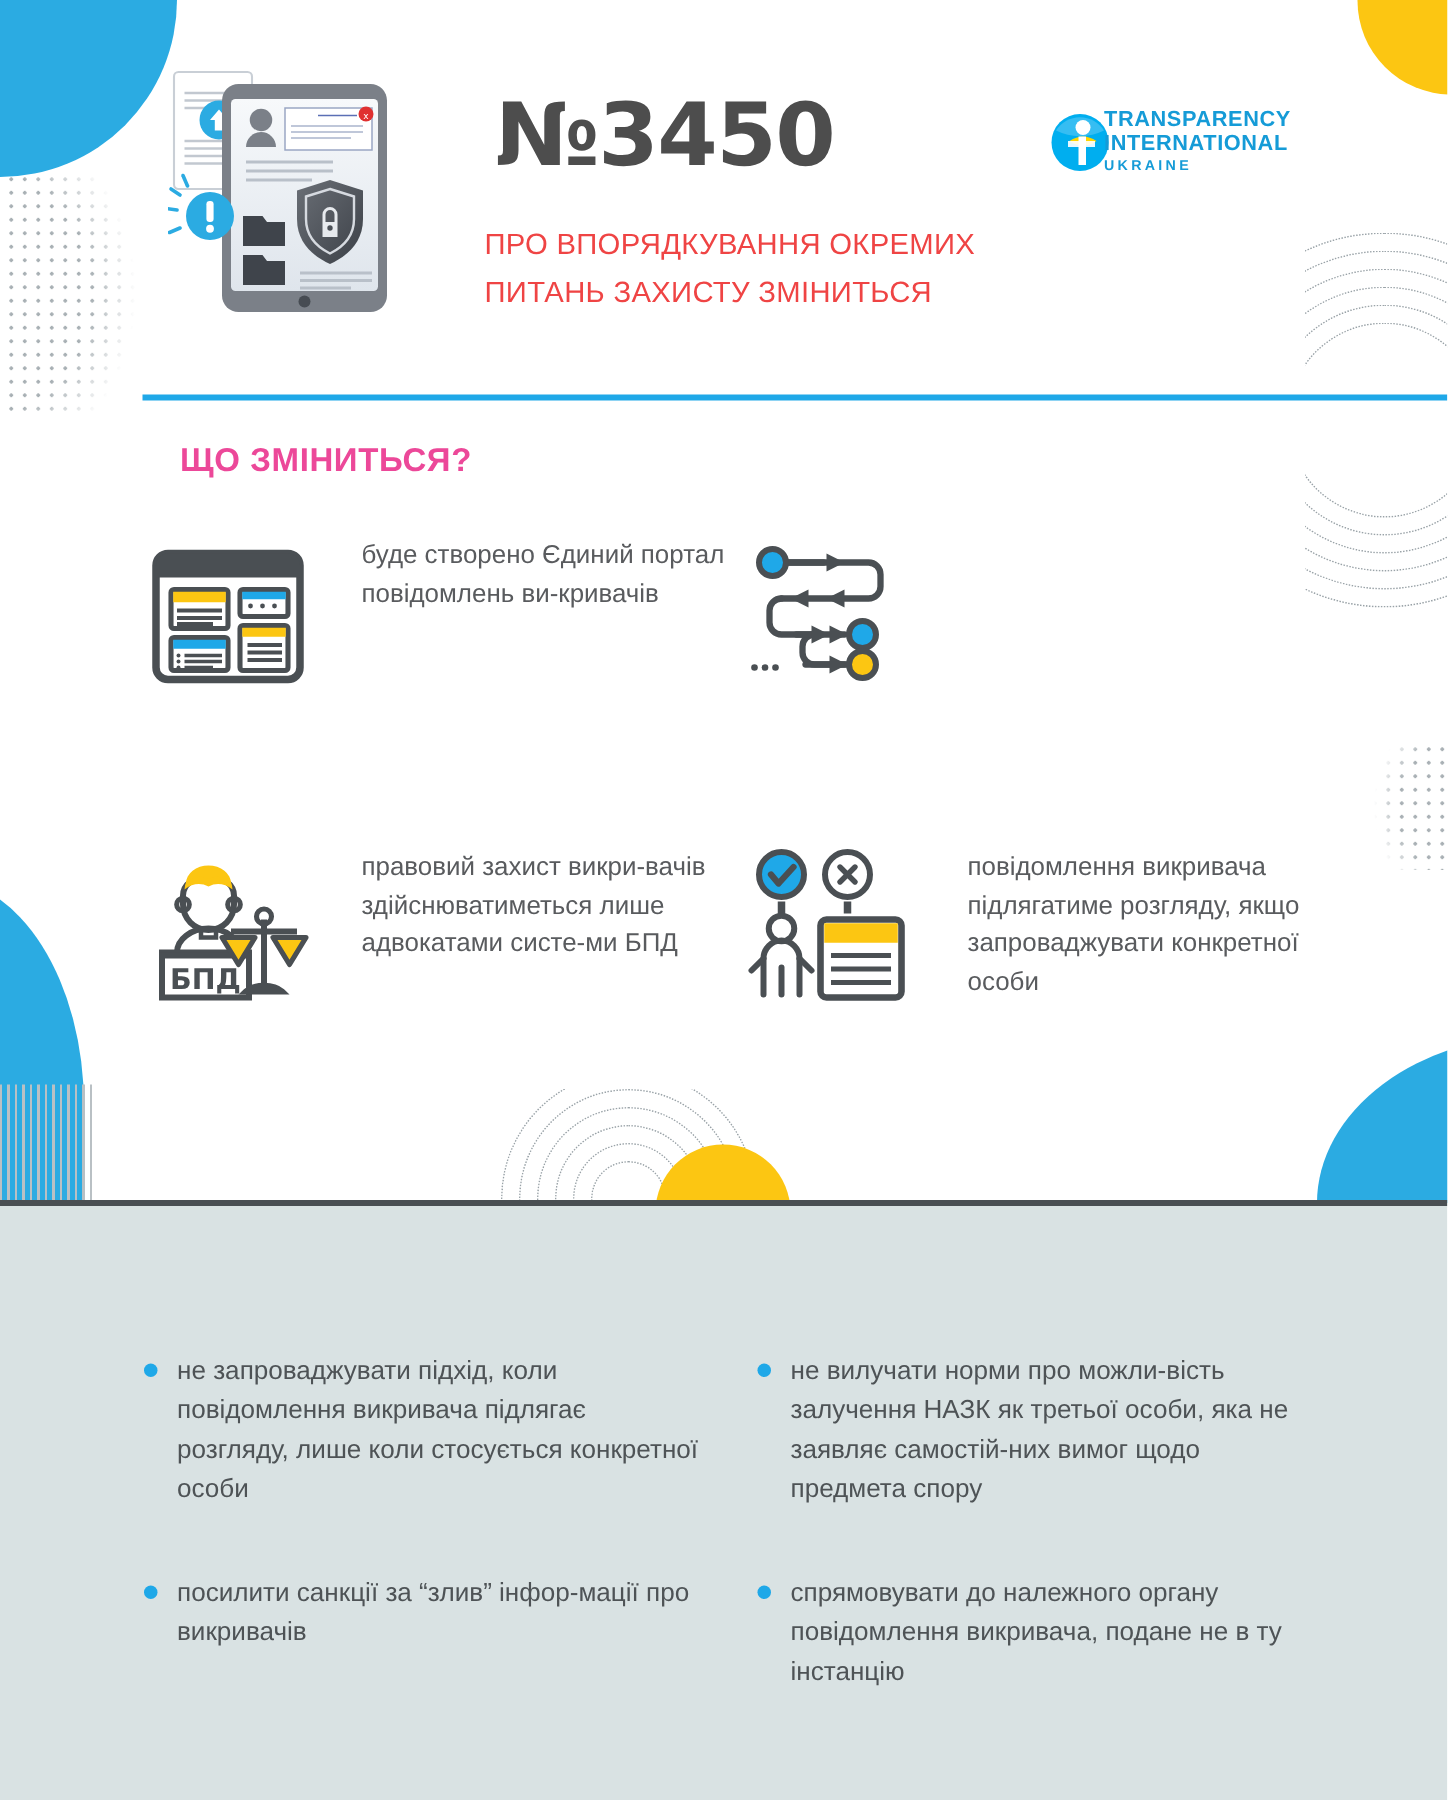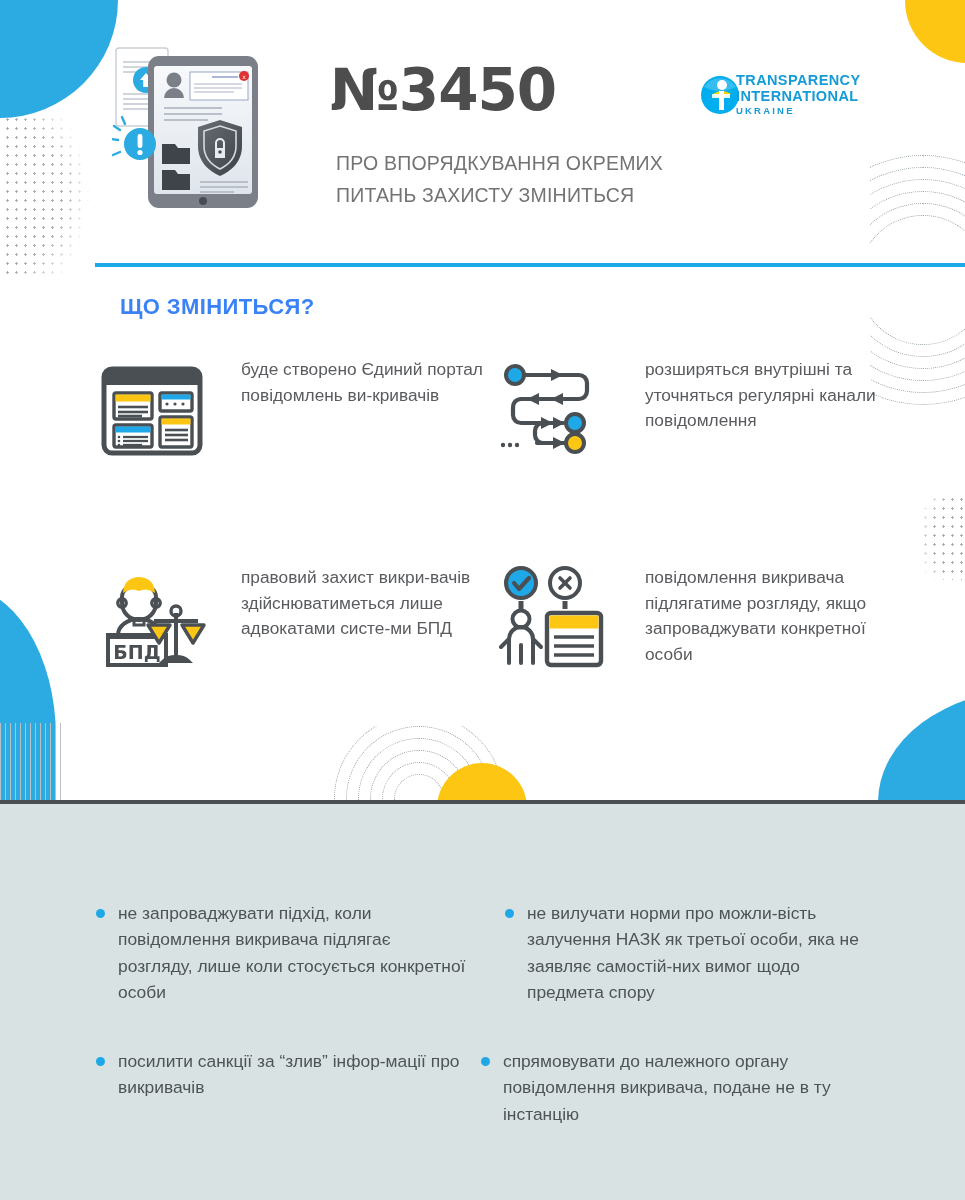--- a/index.html
+++ b/index.html
@@ -97,43 +97,43 @@
 
   .hero-icon{ position:absolute; left:112px; top:36px; width:180px; height:190px; }
 
   .bill-number{
     position:absolute; left:330px; top:56px;
     font-size:58px; font-weight:bold; color:#4d4d4d;
     letter-spacing:-1px;
     font-family:"DejaVu Sans", sans-serif;
   }
   .bill-subtitle{
-    position:absolute; left:336px; top:148px;
+    position:absolute; left:323px; top:148px;
     width:400px;
-    font-size:19.5px; color:#737373;
+    font-size:19.5px; color:#ef4444;
     line-height:1.62;
     letter-spacing:.2px;
     font-family:"Liberation Sans", sans-serif;
   }
 
   .logo{ position:absolute; left:700px; top:70px; width:180px; height:50px; }
   .logo-text{
     position:absolute; left:736px; top:72px;
     font-family:"Liberation Sans", sans-serif;
     color:#159BD7;
   }
   .logo-l1{ font-size:14.5px; font-weight:bold; letter-spacing:.4px; line-height:1.12; }
   .logo-l2{ font-size:14.5px; font-weight:bold; letter-spacing:.4px; line-height:1.12; }
   .logo-l3{ font-size:9.5px; font-weight:bold; letter-spacing:2.2px; line-height:1.5; color:#159BD7;}
 
   
   .sec-changes{ position:absolute; left:0; top:263px; width:965px; height:537px; }
   .sec-title{
     position:absolute; left:120px; top:31px;
-    font-size:22px; font-weight:bold; color:#3b82f6;
+    font-size:22px; font-weight:bold; color:#ec4899;
     letter-spacing:.4px;
     font-family:"Liberation Sans", sans-serif;
   }
   .change-item{ position:absolute; width:400px; height:150px; }
   .ci-1{ left:96px; top:92px; }
   .ci-2{ left:497px; top:92px; }
   .ci-3{ left:96px; top:300px; }
   .ci-4{ left:497px; top:300px; }
 
   .ci-icon{ position:absolute; left:0; top:0; width:112px; height:112px; }
@@ -163,21 +163,21 @@
     background:#1FA8E8;
   }
   .rec-text{
     margin-left:22px;
     font-size:17.4px; color:#4e5356; line-height:1.52;
     font-family:"Liberation Sans", sans-serif;
   }
   .r1{ left:96px; top:900px; width:370px; }
   .r2{ left:505px; top:900px; width:375px; }
   .r3{ left:96px; top:1048px; width:370px; }
-  .r4{ left:481px; top:1048px; width:375px; }
+  .r4{ left:505px; top:1048px; width:375px; }
 </style>
 </head>
 <body>
 
 <div id="page">
 
   <div class="deco deco-blue-quarter"></div>
   <div class="deco deco-yellow-circle"></div>
   <div class="deco dot-grid deco-dots-left"></div>
   <div class="deco dot-grid deco-dots-right"></div>
@@ -370,21 +370,20 @@
         </g>
         <circle cx="18" cy="20" r="9" fill="#1FA8E8" stroke="#4a4f53" stroke-width="4"></circle>
         <circle cx="78" cy="68" r="9" fill="#1FA8E8" stroke="#4a4f53" stroke-width="4"></circle>
         <circle cx="78" cy="88" r="9" fill="#FCC612" stroke="#4a4f53" stroke-width="4"></circle>
         <g fill="#4a4f53">
             <circle cx="6" cy="90" r="2.2"></circle>
             <circle cx="13" cy="90" r="2.2"></circle>
             <circle cx="20" cy="90" r="2.2"></circle>
           </g>
       </svg>
-      <div class="ci-text">розширяться внутрішні та уточняться регулярні канали повідомлення</div>
     </div>
 
     <div class="change-item ci-3">
       <svg class="ci-icon" viewBox="0 0 112 112">
 
         <path d="M26 34 a17 13 0 0 1 34 0 v6 a17 17 0 0 1 -34 0 z" fill="none" stroke="#4a4f53" stroke-width="4"></path>
         <path d="M27 30 a16 14 0 0 1 32 0 q-8 -6 -16 -2 q-8 -4 -16 2 z" fill="#FCC612"></path>
         <path d="M28 26 a15 12 0 0 1 30 0 q-7 -7 -15 -3 q-8 -4 -15 3 z" fill="#FCC612"></path>
         <circle cx="26" cy="40" r="4.2" fill="none" stroke="#4a4f53" stroke-width="3.4"></circle>
         <circle cx="60" cy="40" r="4.2" fill="none" stroke="#4a4f53" stroke-width="3.4"></circle>

